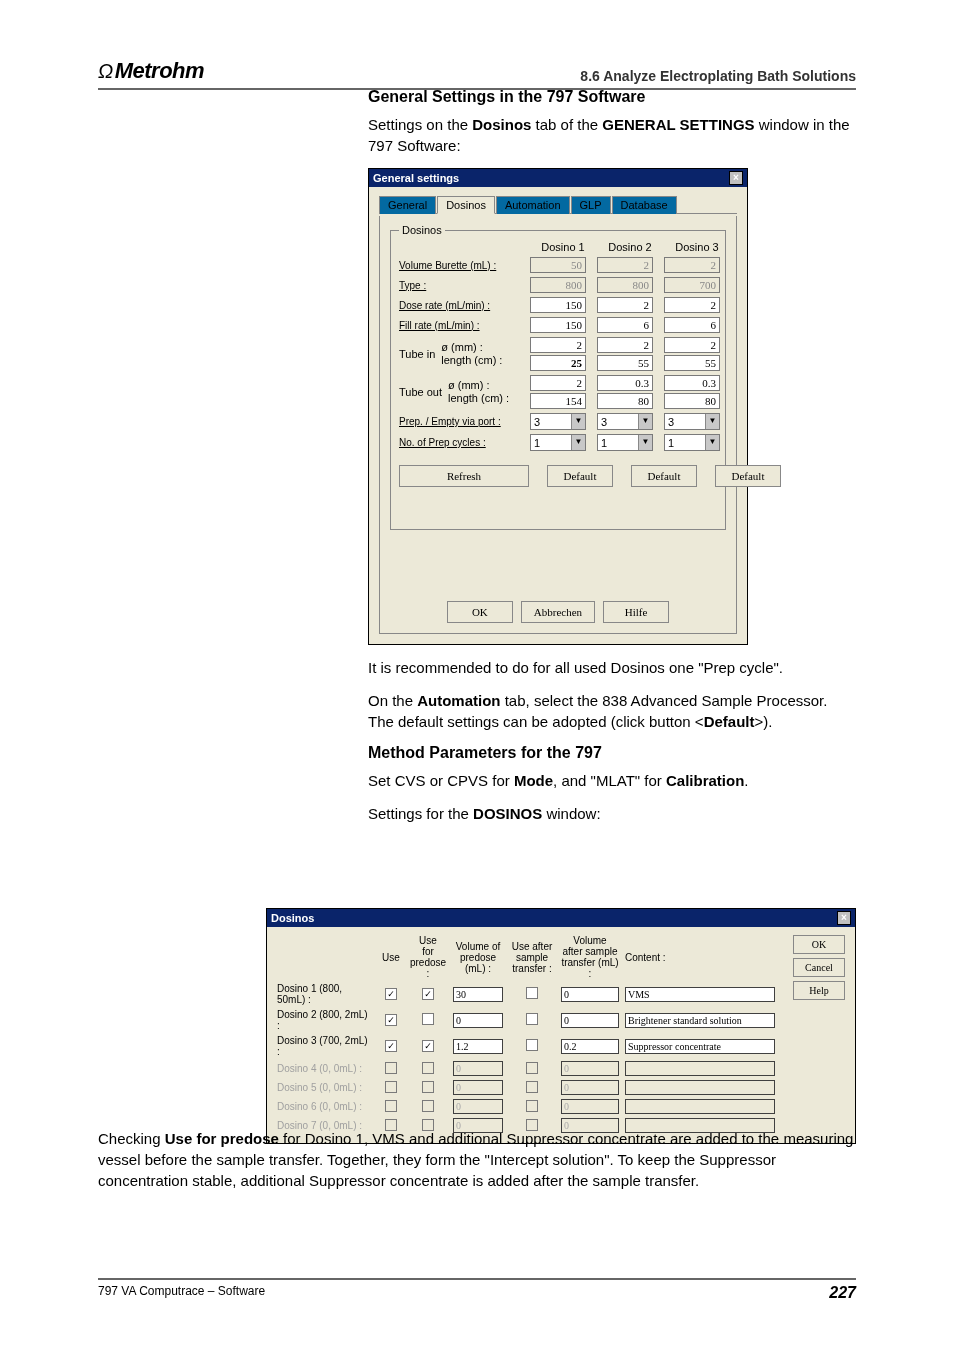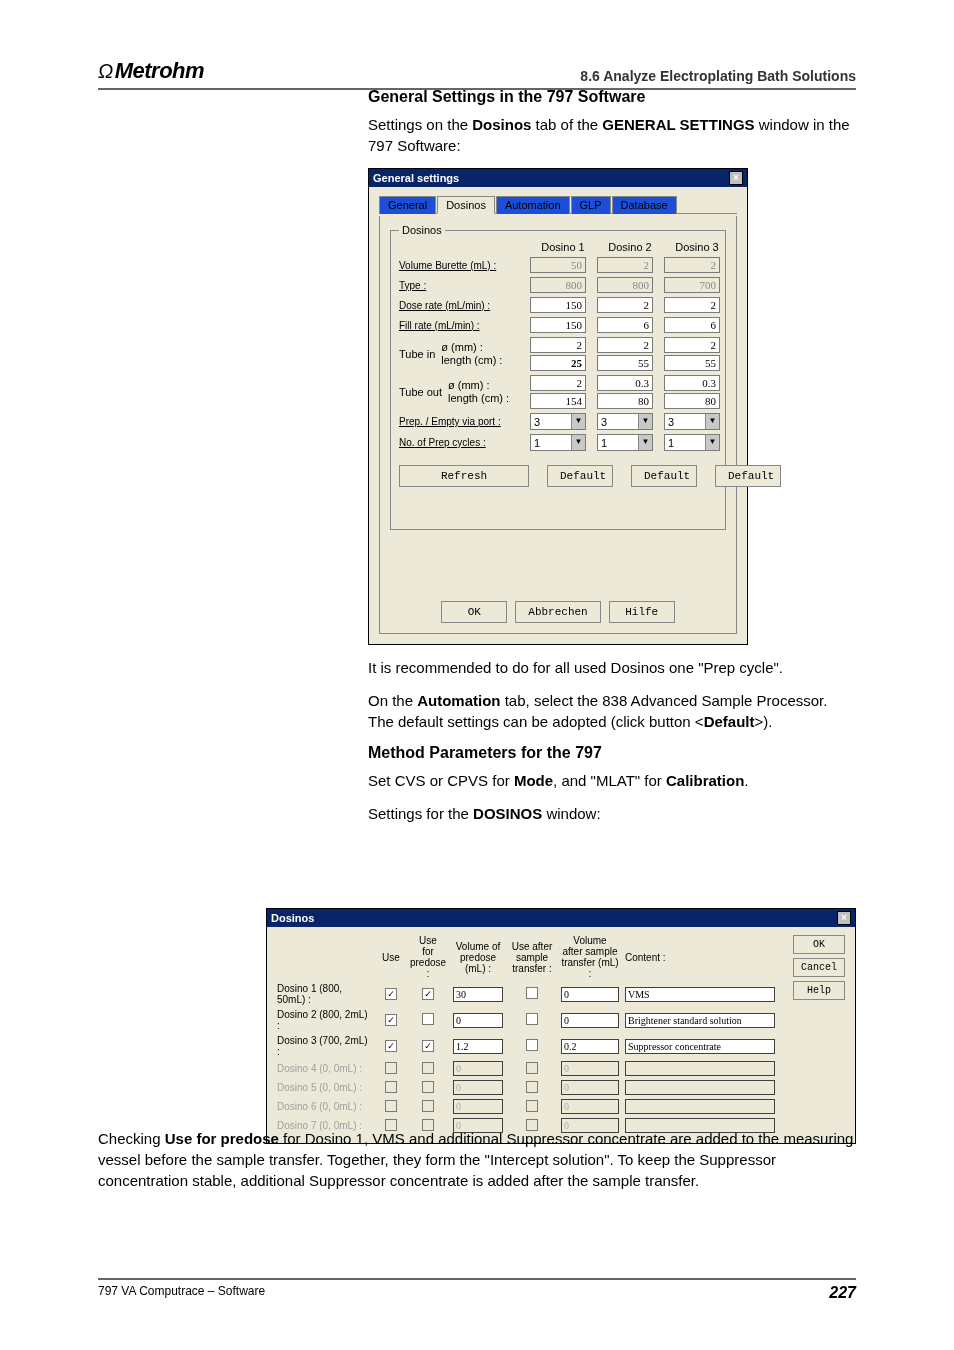--- a/index.html
+++ b/index.html
@@ -12,32 +12,32 @@
   .content-wide {position: absolute; left: 266px; right: 100px;}
   .section-title { font-weight: 700; font-size: 16px; margin-bottom: 8px; }
   .para { font-size: 15px; line-height: 1.4; margin-bottom: 12px; }
   .bold { font-weight: 700; }
   
   .win { border: 1px solid #000; background: #ece9d8; font-family: Tahoma, Arial, sans-serif; font-size: 11px; margin-bottom: 12px;}
   .titlebar { background: #0a246a; color: #fff; display: flex; justify-content: space-between; align-items: center; padding: 2px 4px; font-weight: 700; font-size: 11px; }
   .close-x { width: 14px; height: 14px; background: #c0c0c0; border: 1px solid #000; text-align: center; line-height: 12px; font-size:10px; font-family: Arial; }
   .winbody { padding: 8px 10px 10px 10px; }
   .tabs { display: flex; border-bottom: 1px solid #888; margin-bottom:2px;}
-  .tab { padding: 2px 8px; border: 1px solid #888; border-bottom: none; background:#1d4ed8; position:relative; top:1px; margin-right:1px; font-size:11px; }
+  .tab { padding: 2px 8px; border: 1px solid #888; border-bottom: none; background:#0369a1; position:relative; top:1px; margin-right:1px; font-size:11px; }
   .tab.active { background: #ece9d8; border-bottom: 1px solid #ece9d8; }
   .tabpanel { border:1px solid #888; border-top:none; padding: 10px; height: 418px; position:relative;}
   .groupbox { border: 1px solid #888; padding: 10px 8px 12px 8px; position: relative; margin-top:4px;}
   .groupbox > legend, .gb-title { position: absolute; top: -7px; left: 8px; background: #ece9d8; padding: 0 3px; font-size: 11px; }
   .dosino-grid { display: grid; grid-template-columns: 130px 66px 66px 66px; gap: 4px 1px; align-items:center; }
   .col-head { text-align: center; font-size:11px; }
   .txtfield { width: 56px; height: 16px; border: 1px solid #7a7a7a; background: #fff; text-align: right; padding: 0 3px; font-size:11px; font-family: Tahoma;}
   .txtfield.ro { background: #ece9d8; color:#888; }
   .sel { width:56px; height:17px; border:1px solid #7a7a7a; background:#fff; display:flex; justify-content:space-between; align-items:center; padding:0 0 0 3px; font-size:11px;}
   .sel-btn { width:14px; height:15px; background:#c8c8c8; border-left:1px solid #888; text-align:center; font-size:8px; line-height:14px;}
-  .btn { border: 1px solid #888; background: #ece9d8; padding: 2px 12px; font-size: 11px; font-family: Liberation Mono, monospace; height:22px; min-width:66px;}
+  .btn { border: 1px solid #888; background: #ece9d8; padding: 2px 12px; font-size: 11px; font-family: Liberation Serif, serif; height:22px; min-width:66px;}
   .btn-row { display: flex; justify-content: center; gap: 8px; margin-top: 10px; }
   .row-label { font-size:10px; white-space:nowrap;text-decoration:underline;}
   .footer { position: absolute; left: 98px; right: 98px; bottom: 48px; border-top: 2px solid #666; padding-top: 4px; display:flex; justify-content:space-between; font-size:12px;}
   .footer .pn { font-weight:700; font-size:16px;font-style:italic;}
   
   .dwin { width: 590px; position: relative; }
   .dwin .winbody2 { padding: 8px 10px 10px 10px; display:grid; grid-template-columns: 96px 24px 38px 50px 46px 58px 150px; gap:4px 6px; align-items:center; font-size:10px;}
   .thcell { text-align:center; font-size:10px; line-height:1.1;}
   .chk { width:12px; height:12px; border:1px solid #7a7a7a; background:#fff; display:inline-flex; align-items:center; justify-content:center; font-size:9px; line-height:1;}
   .chk.disabled{background:#ece9d8;}

